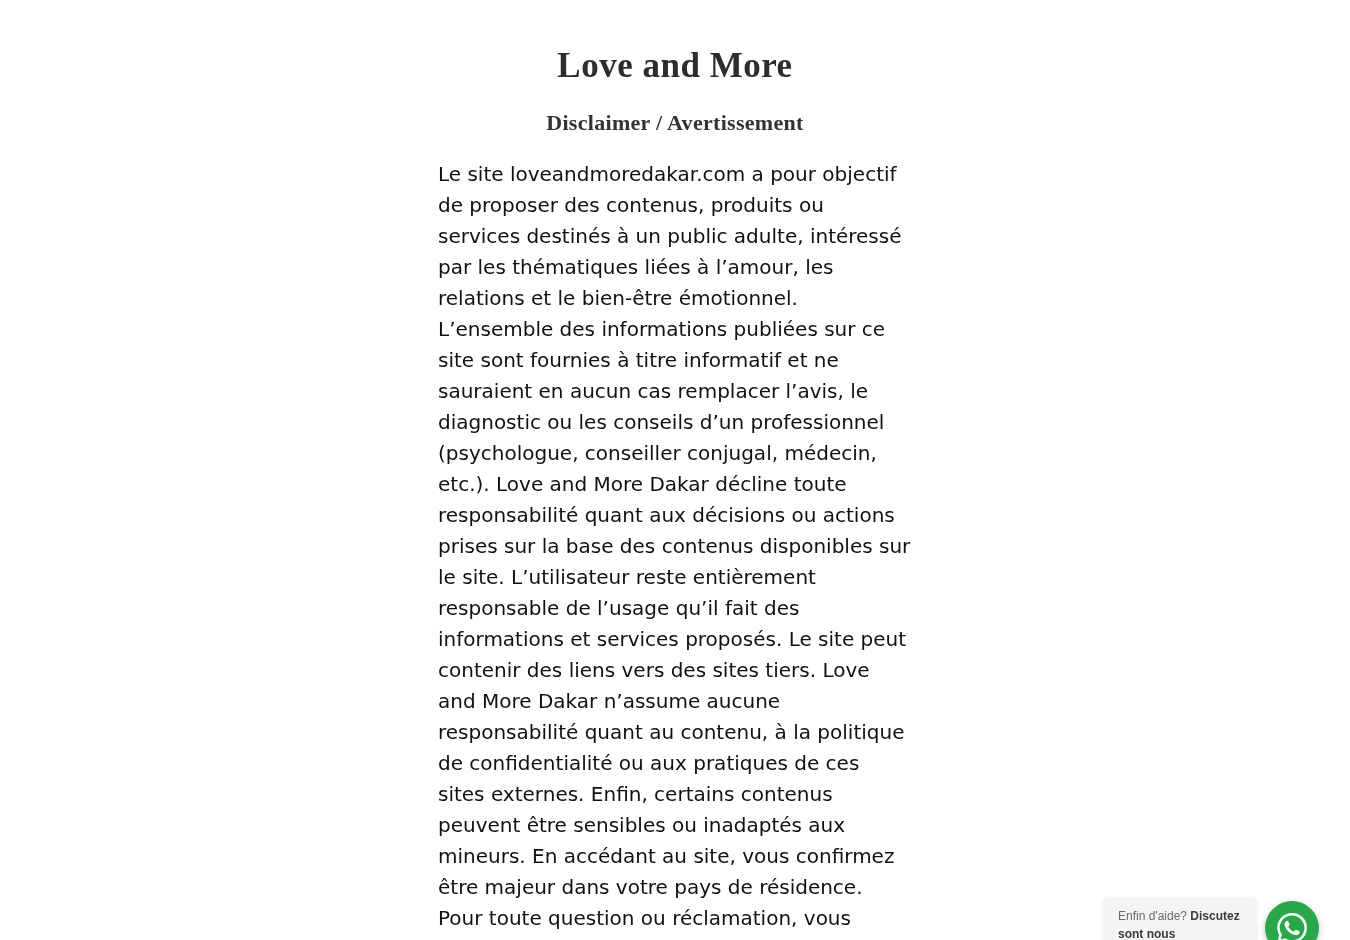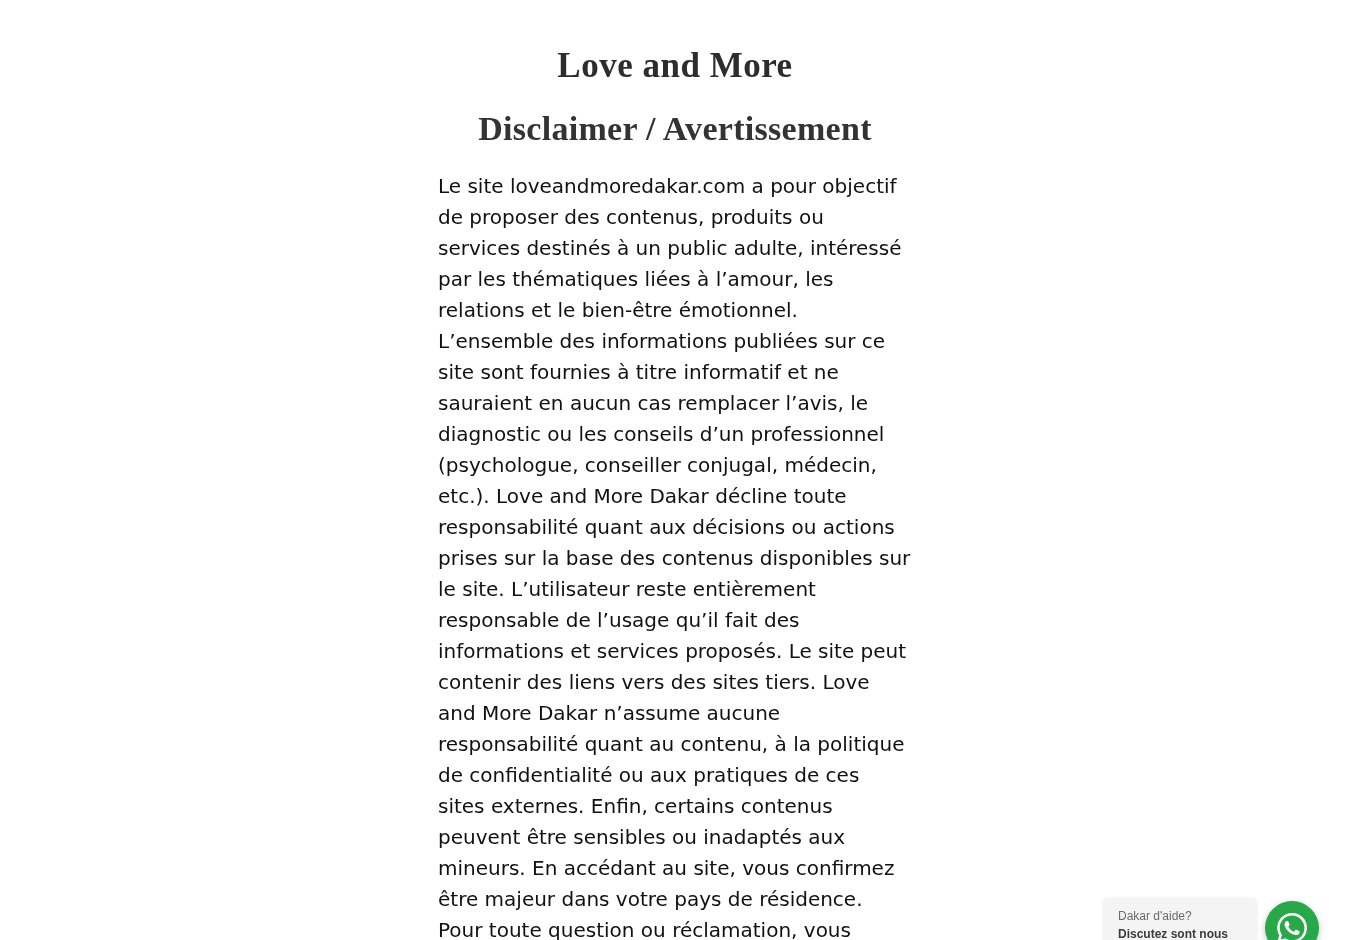--- a/index.html
+++ b/index.html
@@ -24,21 +24,21 @@
     font-weight: 600;
     font-size: 35px;
     letter-spacing: 0.5px;
     color: #2d2d2d;
   }
   h2.page-subtitle {
     margin: 24px 0 0 0;
     text-align: center;
     font-family: "Liberation Serif", serif;
     font-weight: 600;
-    font-size: 34px;
+    font-size: 22px;
     letter-spacing: 0.3px;
     color: #333333;
   }
   p.disclaimer-text {
     width: 474px;
     margin: 23px auto 0 auto;
     text-align: left;
     font-family: "DejaVu Sans", sans-serif;
     font-size: 20px;
     line-height: 31px;
@@ -99,21 +99,21 @@
 
   <h1 class="page-title">Love and More</h1>
 
   <h2 class="page-subtitle">Disclaimer / Avertissement</h2>
 
   <p class="disclaimer-text">Le site loveandmoredakar.com a pour objectif de proposer des contenus, produits ou services destinés à un public adulte, intéressé par les thématiques liées à l’amour, les relations et le bien-être émotionnel. L’ensemble des informations publiées sur ce site sont fournies à titre informatif et ne sauraient en aucun cas remplacer l’avis, le diagnostic ou les conseils d’un professionnel (psychologue, conseiller conjugal, médecin, etc.).  Love and More Dakar décline toute responsabilité quant aux décisions ou actions prises sur la base des contenus disponibles sur le site. L’utilisateur reste entièrement responsable de l’usage qu’il fait des informations et services proposés.  Le site peut contenir des liens vers des sites tiers. Love and More Dakar n’assume aucune responsabilité quant au contenu, à la politique de confidentialité ou aux pratiques de ces sites externes.  Enfin, certains contenus peuvent être sensibles ou inadaptés aux mineurs. En accédant au site, vous confirmez être majeur dans votre pays de résidence.  Pour toute question ou réclamation, vous pouvez nous</p>
 
   <div class="whatsapp-widget">
 
     <div class="whatsapp-tooltip">
-      <span>Dakar d'aide? </span>
+      <span>Enfin d'aide? </span>
       <b>Discutez sont nous</b>
     </div>
 
     <button class="whatsapp-button">
       <span style="display:flex;">
         <svg viewBox="0 0 24 24" fill="#ffffff" xmlns="http://www.w3.org/2000/svg">
           <path d="M17.472 14.382c-.297-.149-1.758-.867-2.03-.967-.273-.099-.471-.148-.67.15-.197.297-.767.966-.94 1.164-.173.199-.347.223-.644.075-.297-.15-1.255-.463-2.39-1.475-.883-.788-1.48-1.761-1.653-2.059-.173-.297-.018-.458.13-.606.134-.133.298-.347.446-.52.149-.174.198-.298.298-.497.099-.198.05-.371-.025-.52-.075-.149-.669-1.612-.916-2.207-.242-.579-.487-.5-.669-.51-.173-.008-.371-.01-.57-.01-.198 0-.52.074-.792.372-.272.297-1.04 1.016-1.04 2.479 0 1.462 1.065 2.875 1.213 3.074.149.198 2.096 3.2 5.077 4.487.709.306 1.262.489 1.694.625.712.227 1.36.195 1.871.118.571-.085 1.758-.719 2.006-1.413.248-.694.248-1.289.173-1.413-.074-.124-.272-.198-.57-.347m-5.421 7.403h-.004a9.87 9.87 0 0 1-5.031-1.378l-.361-.214-3.741.982.998-3.648-.235-.374a9.86 9.86 0 0 1-1.51-5.26c.001-5.45 4.436-9.884 9.888-9.884 2.64 0 5.122 1.03 6.988 2.898a9.825 9.825 0 0 1 2.893 6.994c-.003 5.45-4.437 9.885-9.885 9.885m8.413-18.297A11.815 11.815 0 0 0 12.05 0C5.495 0 .16 5.335.157 11.892c0 2.096.547 4.142 1.588 5.945L.057 24l6.305-1.654a11.882 11.882 0 0 0 5.683 1.448h.005c6.554 0 11.89-5.335 11.893-11.893a11.821 11.821 0 0 0-3.48-8.413z"></path>
         </svg>
       </span>
     </button>

